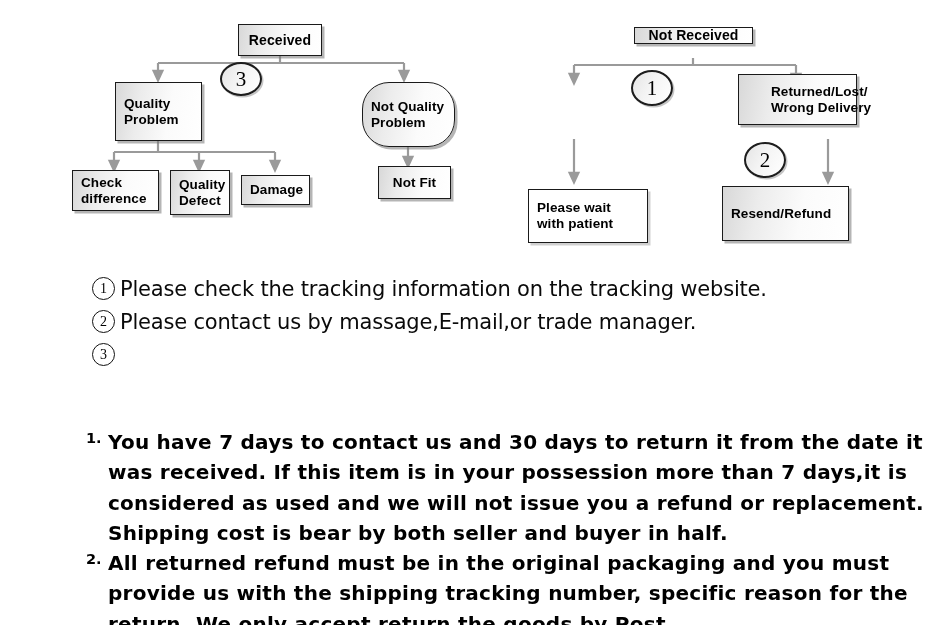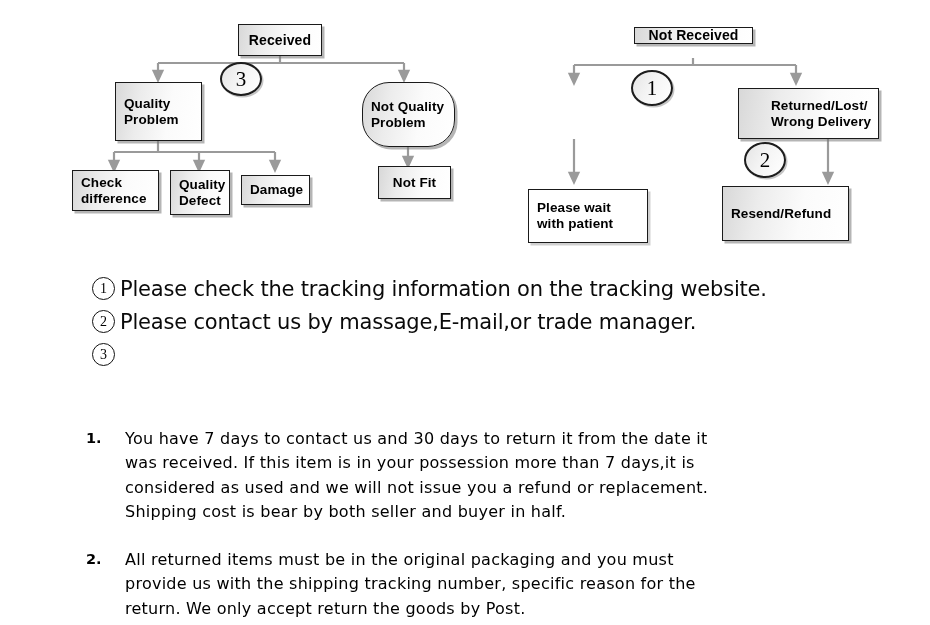--- a/index.html
+++ b/index.html
@@ -122,26 +122,25 @@
     flex: 0 0 auto;
     font-family: "DejaVu Sans", sans-serif;
     font-size: 14.5px;
     font-weight: bold;
     width: 22px;
     line-height: 1.52;
     color: #000;
   }
   .terms-body {
     font-family: "DejaVu Sans", sans-serif;
-    font-size: 16px;
-    font-weight: normal;
+    font-size: 20px;
+    font-weight: bold;
     line-height: 1.52;
     color: #000;
     letter-spacing: 0.25px;
-    margin-left: 17px;
   }
   .terms-body .ln { display: block; white-space: nowrap; }
 
   #terms1 { left: 86px; top: 427px; width: 740px; }
   #terms2 { left: 86px; top: 548px; width: 740px; }
 </style>
 </head>
 <body>
 
 <div id="canvas">
@@ -226,21 +225,21 @@
 
   <div class="node center" style="left:634px; top:27px; width:119px; height:17px; font-size:14px;">
     <span class="ln">Not  Received</span>
   </div>
 
   <div class="circle-num" style="left:631px; top:70px; width:42px; height:36px; font-size:21px;">
     <span>1</span>
   </div>
 
 
-  <div class="node left pad" style="left:738px; top:88px; width:141px; height:51px; font-size:13.5px;padding-left:32px;">
+  <div class="node left pad" style="left:738px; top:74px; width:119px; height:51px; font-size:13.5px;padding-left:32px;">
     <span class="ln">Returned/Lost/</span>
     <span class="ln">Wrong Delivery</span>
   </div>
 
   <div class="circle-num" style="left:744px; top:142px; width:42px; height:36px; font-size:21px;">
     <span>2</span>
   </div>
 
   <div class="node plain left pad" style="left:528px; top:189px; width:120px; height:54px; font-size:13.5px;">
     <span class="ln">Please wait</span>
@@ -271,19 +270,19 @@
       <span class="ln">You have 7 days to contact us and 30 days to return it from the date it</span>
       <span class="ln">was received. If this item is in your possession more than 7 days,it is</span>
       <span class="ln">considered as used and we will not issue you a refund or replacement.</span>
       <span class="ln">Shipping cost is bear by both seller and buyer in half.</span>
     </span>
   </div>
 
   <div class="terms" id="terms2">
     <span class="terms-num">2.</span>
     <span class="terms-body">
-      <span class="ln">All returned items must be in the original packaging and you must</span>
+      <span class="ln">All returned refund must be in the original packaging and you must</span>
       <span class="ln">provide us with the shipping tracking number, specific reason for the</span>
       <span class="ln">return. We only accept return the goods by Post.</span>
     </span>
   </div>
 
 </div>
 
 </body></html>

